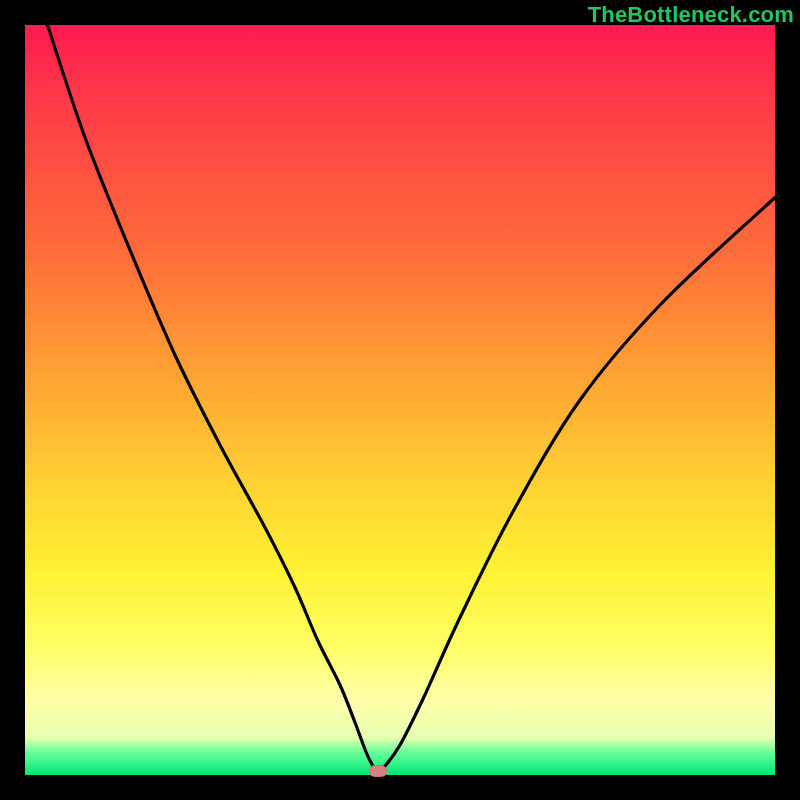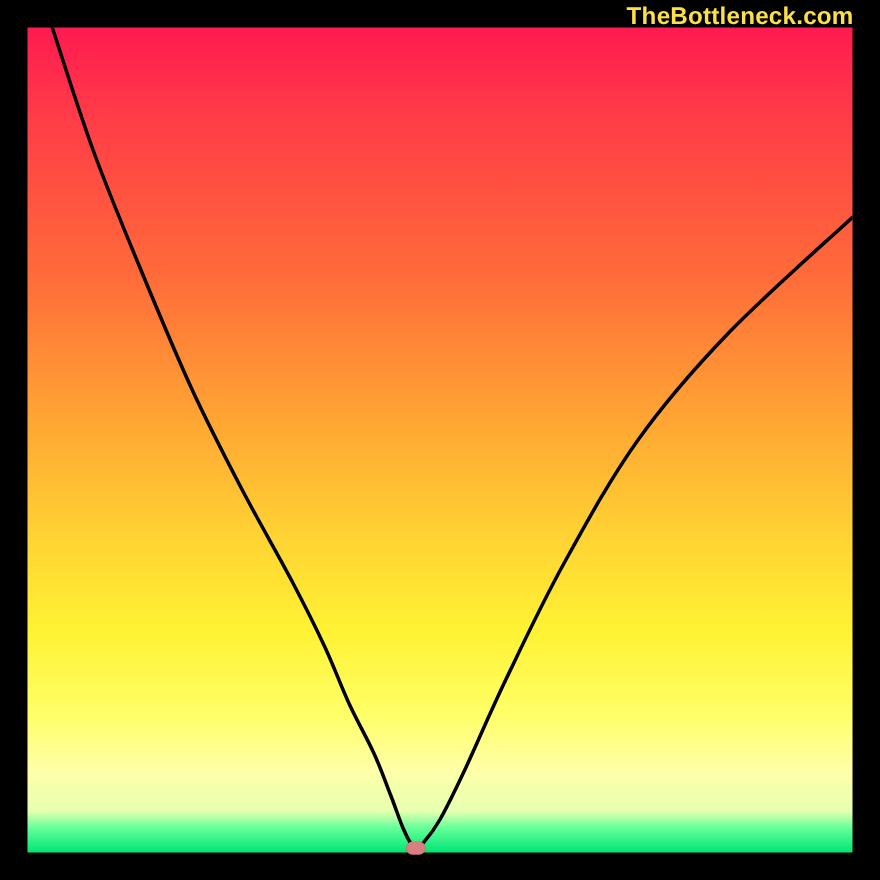--- a/index.html
+++ b/index.html
@@ -12,25 +12,25 @@
   }
   .frame {
     position: relative;
     width: 800px;
     height: 800px;
     background: #000;
   }
   .watermark {
     position: absolute;
     top: 2px;
-    right: 24px;
+    right: 6px;
     font-family: Arial, Helvetica, sans-serif;
     font-size: 22px;
     font-weight: 600;
-    color: #fde047;
+    color: #22c55e;
     letter-spacing: 0.2px;
     z-index: 10;
   }
   .plot-area {
     position: absolute;
     left: 25px;
     top: 25px;
     width: 750px;
     height: 750px;
     

